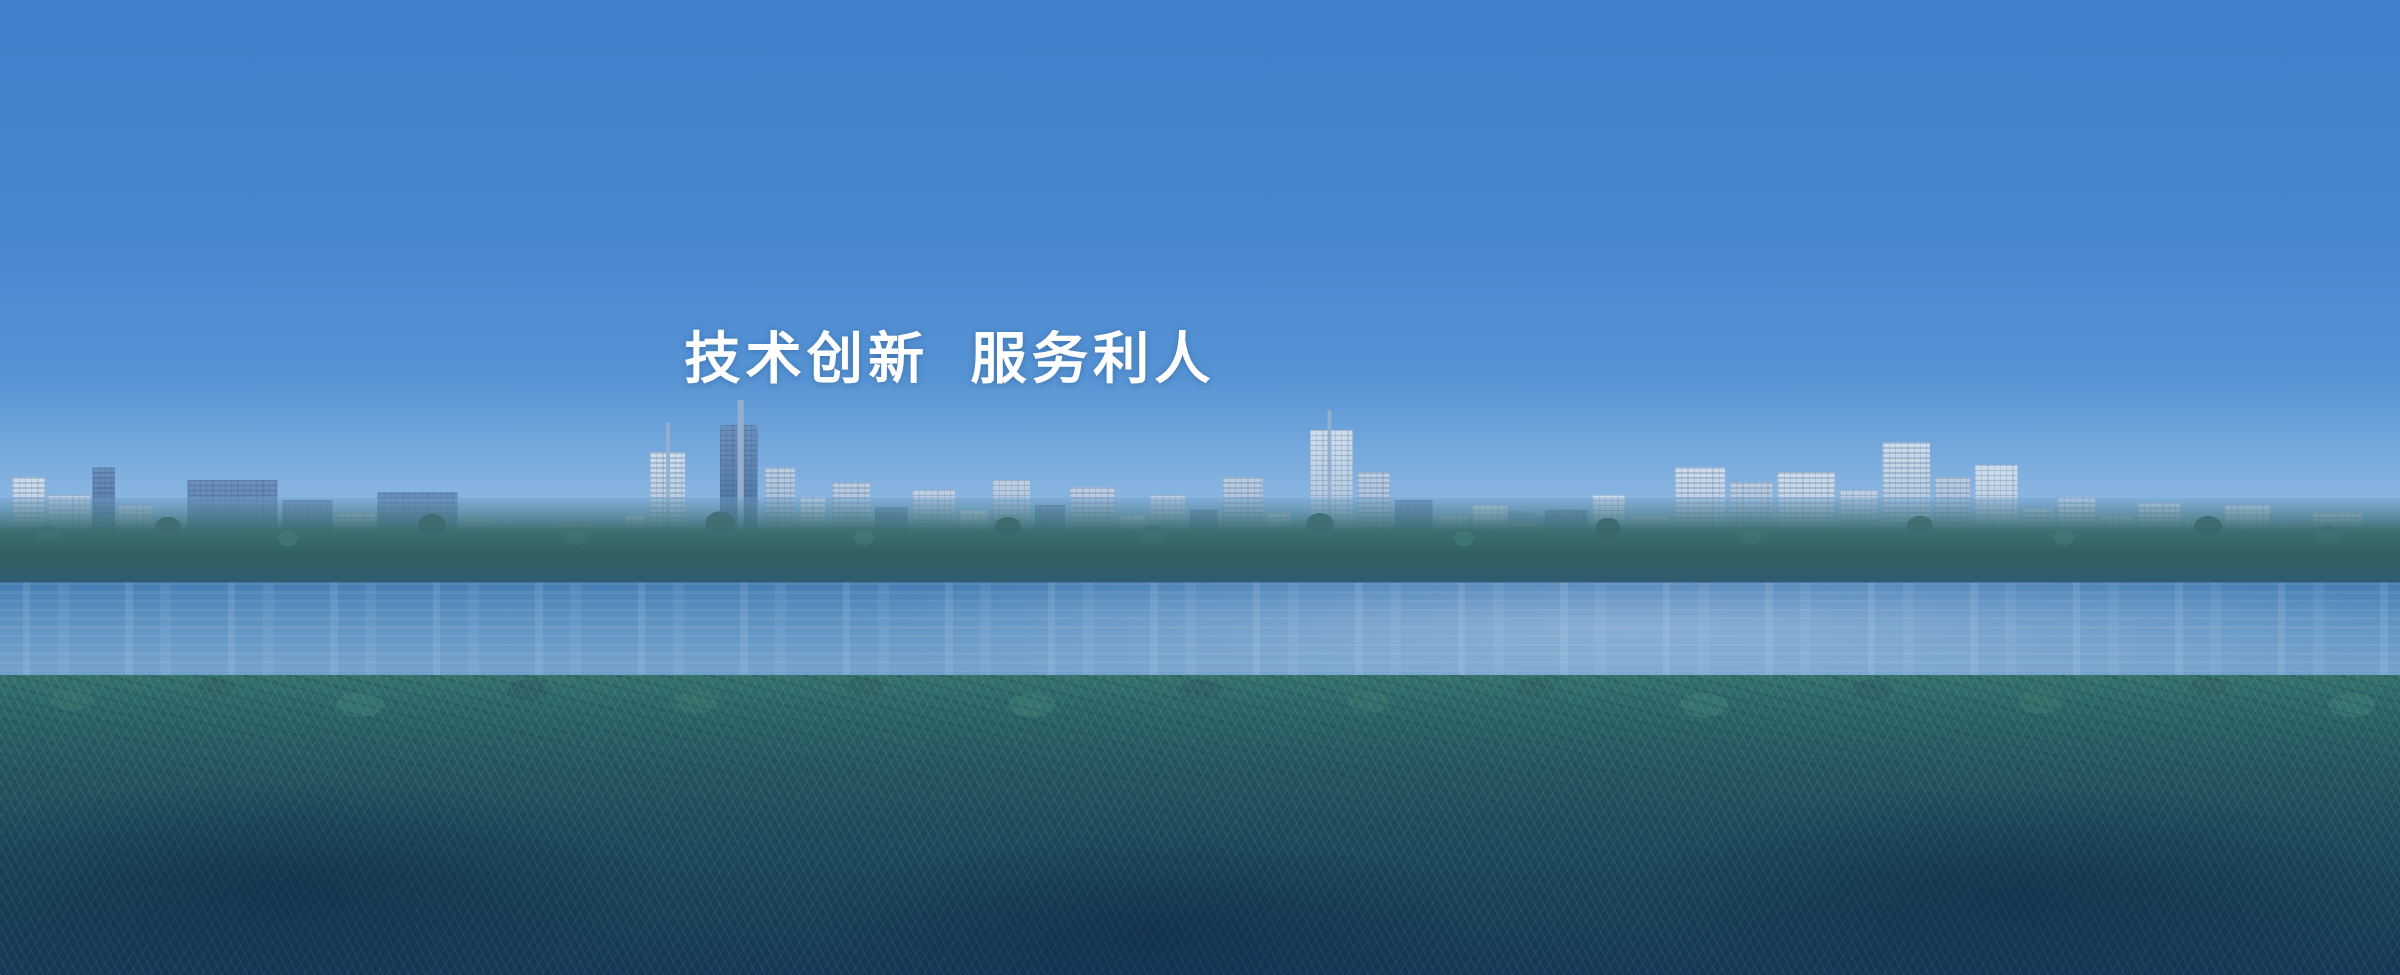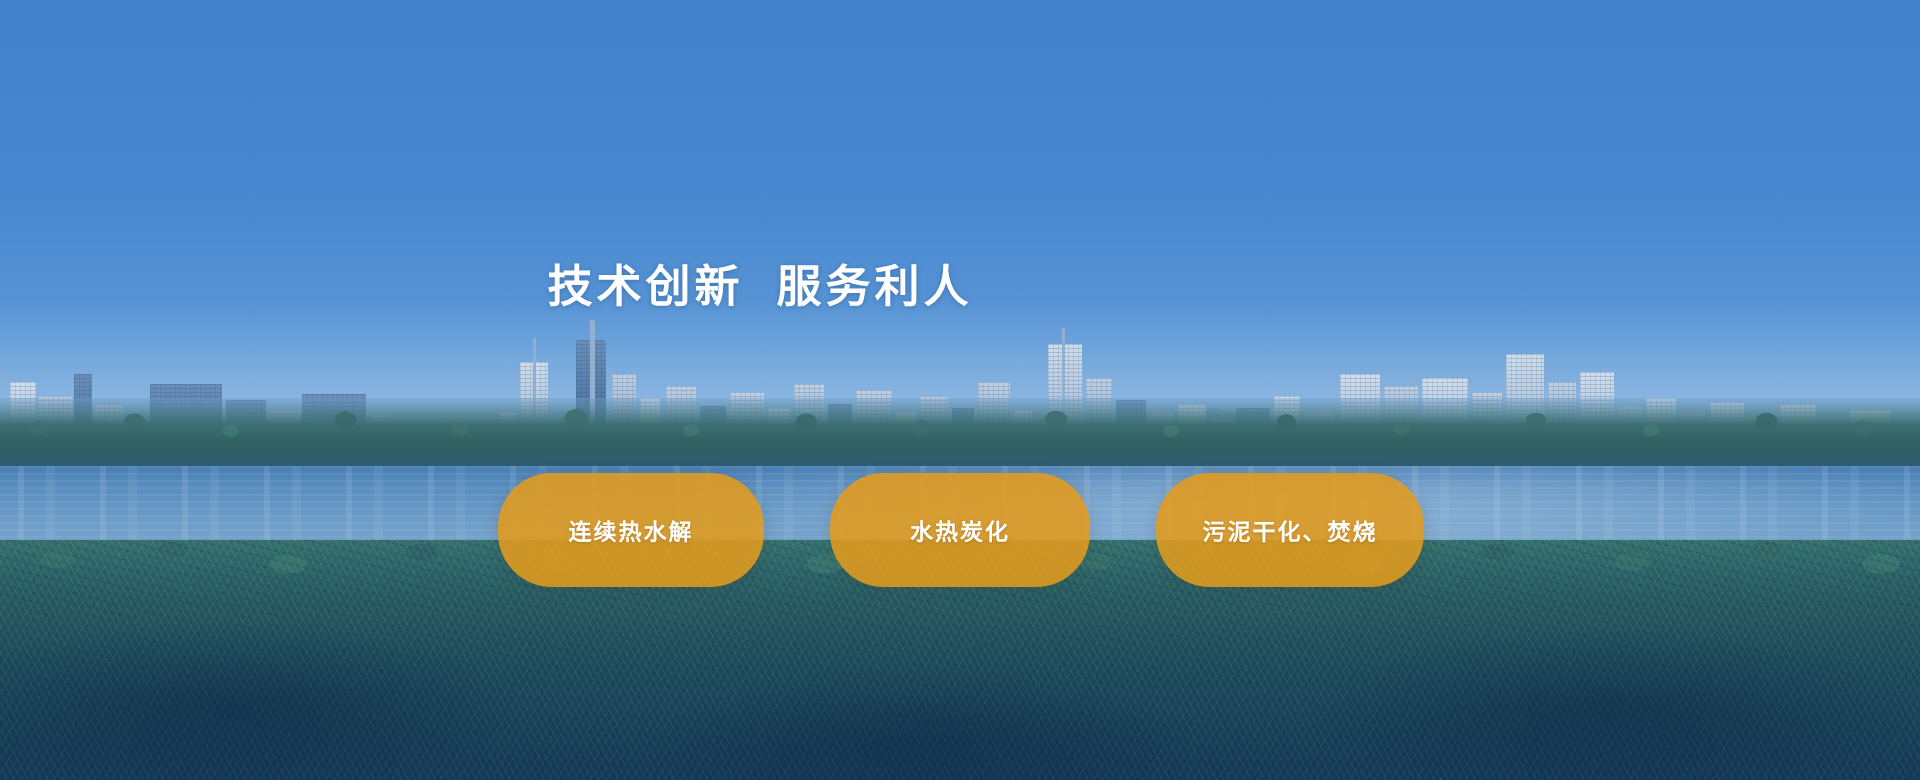--- a/index.html
+++ b/index.html
@@ -293,20 +293,15 @@
   <div class="fg-blue"></div>
   <div class="fg-shadow"></div>
 
   <div class="tint"></div>
 
   <div class="content">
 
     <div class="hero-title">技术创新  服务利人</div>
 
 
-    <div class="pill-row">
-      <button class="pill w1">连续热水解</button>
-      <button class="pill w2">水热炭化</button>
-      <button class="pill w3">污泥干化、焚烧</button>
-    </div>
 
   </div>
 </div>
 
 </body></html>

